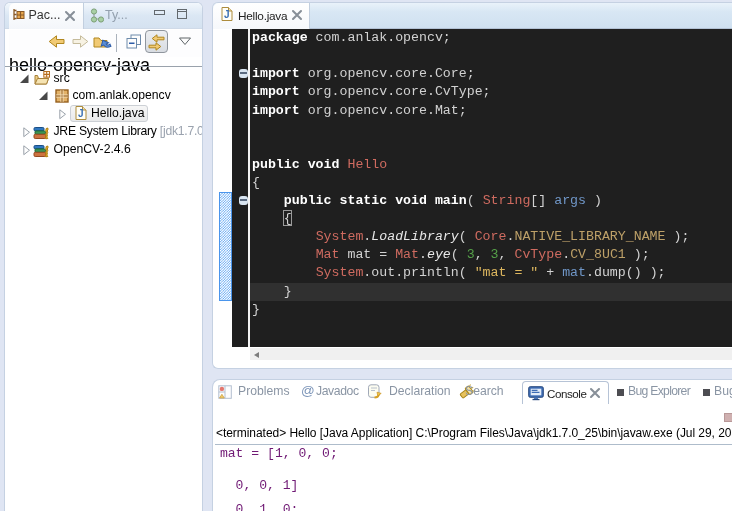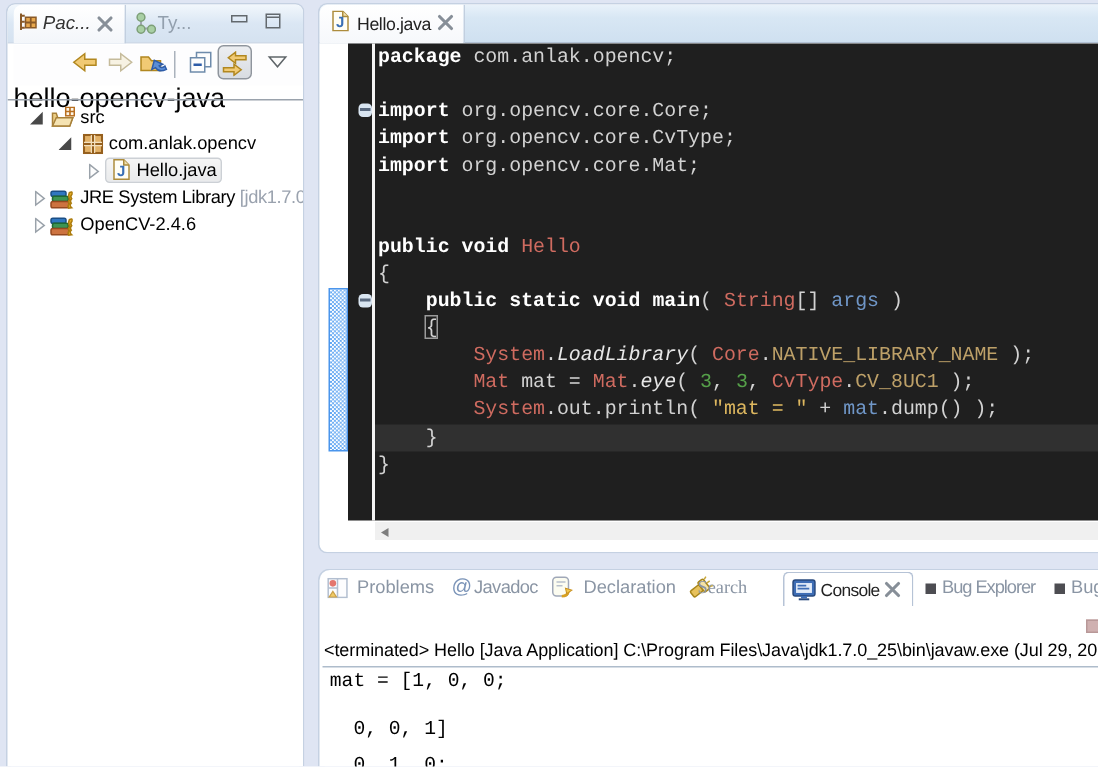--- a/index.html
+++ b/index.html
@@ -6,21 +6,21 @@
 html,body { width:732px; height:511px; overflow:hidden; }
 body { font-family:"Liberation Sans", sans-serif; background:#dfe5f3; position:relative; }
 .abs { position:absolute; }
 
 
 #left { left:3.5px; top:2px; width:199.5px; height:509px; background:#fff;
   border:1px solid #c5d1e2; border-bottom:none; border-radius:6px 6px 0 0; overflow:hidden; }
 #ltabstrip { left:0; top:0; width:198px; height:26px;
   background:linear-gradient(#f2f7fc 0%,#dbe7f4 50%,#d5e2f0 100%); border-bottom:1px solid #cfdae8; }
 #ltab1 { left:4.5px; top:0; width:75px; height:26px;
-  background:linear-gradient(#ffffff,#f3f6fa); border-right:1px solid #c2cfdf; border-radius:6px 0 0 0;font-style:italic; }
+  background:linear-gradient(#ffffff,#f3f6fa); border-right:1px solid #c2cfdf; border-radius:6px 0 0 0; }
 #ltab1 .txt { left:19.5px; top:5px; font-size:12.5px; color:#333; }
 #ltab2 .txt { left:100.5px; top:5px; font-size:12.5px; color:#93a0ae; }
 
 
 #ltool { left:4.5px; top:27px; width:193px; height:27px; background:#fdfdfe; }
 .sep { left:107px; top:4px; width:1px; height:18px; background:#aab2bc; }
 
 #projname { left:4.5px; top:52px; font-size:18px; color:#000; }
 #lhr { left:0px; top:63px; width:198px; height:1px; background:#9aa2ac; }
 
@@ -70,21 +70,21 @@
 #bot { left:212px; top:379px; width:520px; height:132px; background:#fff;
   border:1px solid #c5d1e2; border-right:none; border-bottom:none; border-radius:8px 0 0 0; }
 .btab { top:4px; font-size:12.2px; color:#8a95a4; white-space:nowrap; }
 #ctab { left:309px; top:1px; width:87px; height:23px; background:#fff;
   border:1px solid #b6c3d6; border-bottom:none; border-radius:4px 4px 0 0; }
 #ctab .txt { left:24px; top:5px; font-size:11.6px; letter-spacing:-0.45px; color:#222; }
 .sq { width:7px; height:7px; background:#4d4d52; top:9px; }
 
 #termline { left:3px; top:46px; font-size:12px; letter-spacing:-0.05px; color:#000; white-space:nowrap; }
 #cul { left:2px; top:63.5px; width:518px; height:1px; background:#aebccb; }
-.cmono { font-family:"Liberation Mono", monospace; font-size:13.1px; color:#000000; white-space:pre; }
+.cmono { font-family:"Liberation Mono", monospace; font-size:13.1px; color:#701a75; white-space:pre; }
 #pinksq { left:511px; top:33px; width:9px; height:9px; background:#cfb0b0; border:1px solid #b89898; }
 </style>
 </head>
 <body>
 
 <div id="left" class="abs">
   <div id="ltabstrip" class="abs"></div>
   <div id="ltab1" class="abs">
     <svg class="abs" style="left:3px; top:5px;" width="13" height="13" viewBox="0 0 13 13">
       <path d="M2 1 V12 M2 2.5 H4.5 M2 6.5 H4.5 M2 10.5 H4.5" stroke="#8a5a28" stroke-width="1.3" fill="none"></path>
@@ -260,21 +260,21 @@
     <polygon points="10,8.2 14.2,9.4 10.8,11.8" fill="#f2c84b" stroke="#c89020" stroke-width="0.7"></polygon>
   </svg>
   <div class="btab abs" style="left:176px;">Declaration</div>
   <svg class="abs" style="left:246px; top:3px;" width="17" height="17" viewBox="0 0 17 17">
     <g transform="rotate(-38 8 9)">
       <rect x="1" y="6.5" width="7.5" height="5" rx="1" fill="#e8c25c" stroke="#a8861c"></rect>
       <rect x="8.5" y="5" width="4.5" height="8" rx="1" fill="#f6e3a4" stroke="#a8861c"></rect>
       <path d="M13.5 6 L15.5 5.2 M13.5 9 L15.8 9 M13.5 12 L15.5 12.8" stroke="#c8a83c" stroke-width="1"></path>
     </g>
   </svg>
-  <div class="btab abs" style="left:252px;font-family:Liberation Serif, serif;">Search</div>
+  <div class="btab abs" style="left:252px;">Search</div>
   <div id="ctab" class="abs">
     <svg class="abs" style="left:5px; top:4px;" width="16" height="15" viewBox="0 0 16 15">
       <rect x="0.7" y="0.7" width="14.6" height="10.6" rx="1.5" fill="#3e6db5" stroke="#28497e"></rect>
       <rect x="2.7" y="2.7" width="10.6" height="6.6" fill="#e3ecf8"></rect>
       <path d="M3.7 4.4 H9.5 M3.7 6.4 H11.5" stroke="#3e6db5" stroke-width="1.1"></path>
       <rect x="6" y="11.3" width="4" height="1.6" fill="#3e6db5"></rect>
       <rect x="4.5" y="12.9" width="7" height="1.3" fill="#28497e"></rect>
     </svg>
     <div class="txt abs">Console</div>
     <svg class="abs" style="left:66px; top:5px;" width="12" height="12" viewBox="0 0 12 12">

